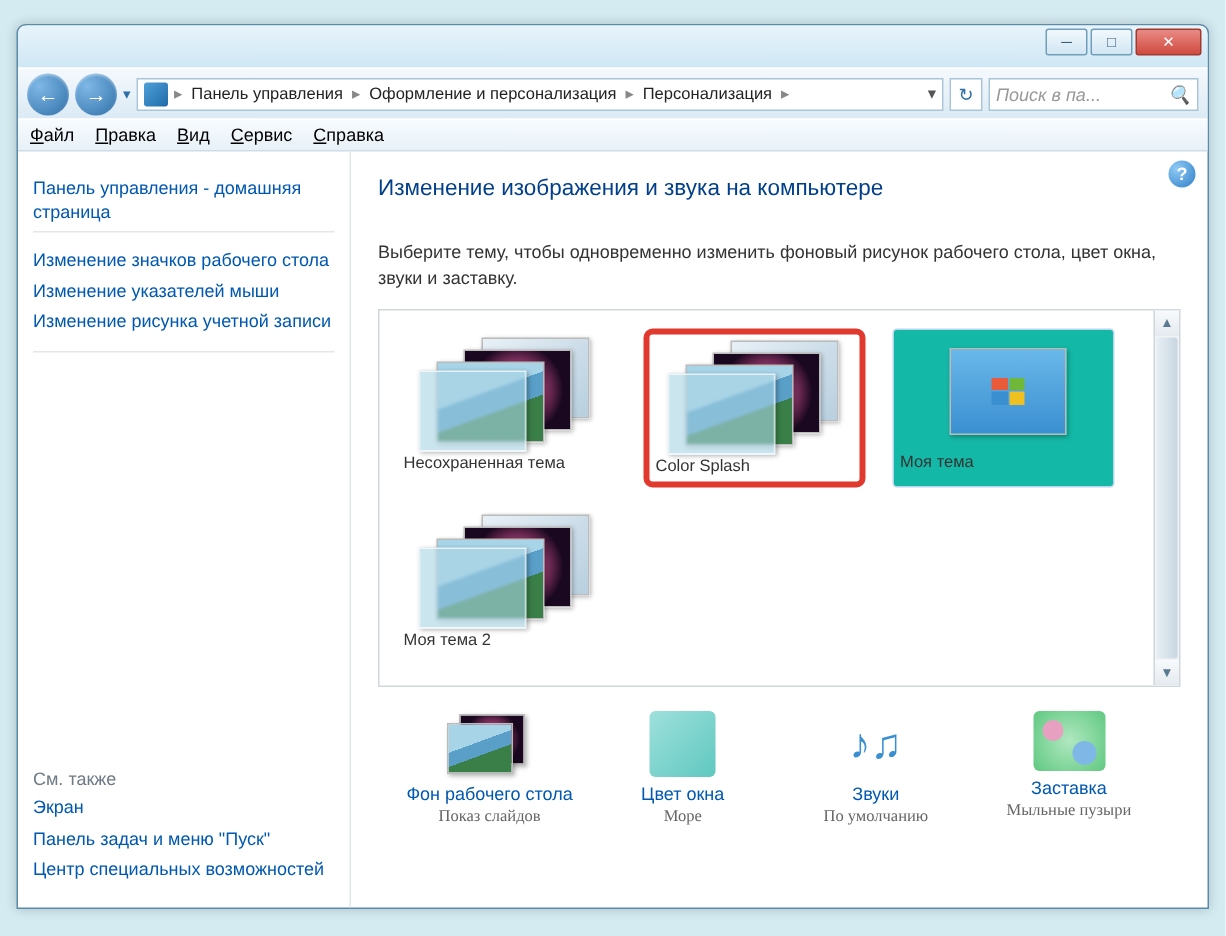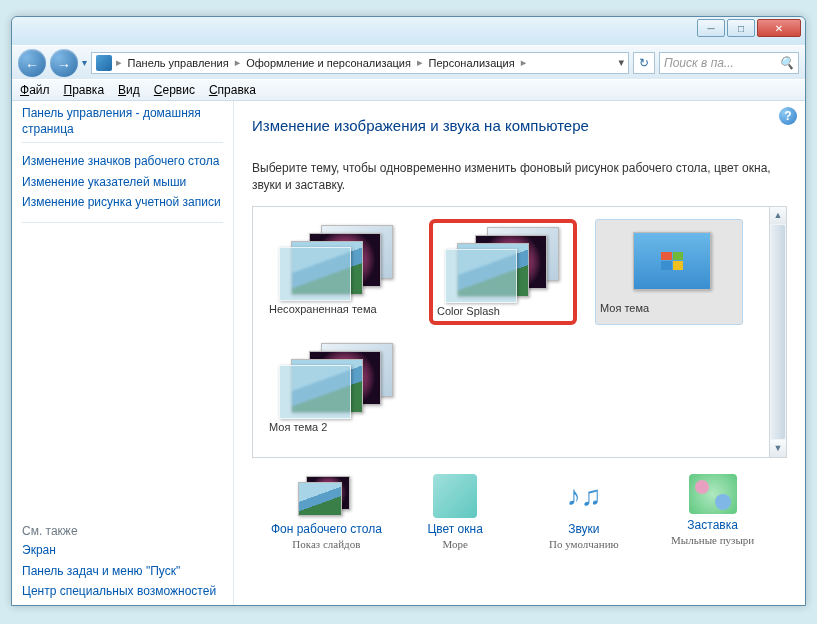--- a/index.html
+++ b/index.html
@@ -21,39 +21,39 @@
 .addrbar .seg { color: #222; padding: 0 2px; cursor: default; }
 .addrbar .seg.link { color: #222; }
 .search { width: 140px; height: 22px; border: 1px solid #a7c4d8; background: #fff; display: flex; align-items: center; padding: 4px 4px; color: #999; font-style: italic; }
 .refresh { width: 22px; height: 22px; border: 1px solid #a7c4d8; background: #fff; display: flex; align-items: center; justify-content: center; color: #2f6fa8; font-size: 12px; }
 
 .menubar { height: 22px; background: linear-gradient(#f7fbfe,#e8f1f8); border-top: 1px solid #fff; border-bottom: 1px solid #cddde9; display: flex; align-items: center; padding: 0 8px; gap: 14px; font-size: 12px; }
 .menubar span { text-decoration: underline; text-decoration-color: transparent; }
 .menubar span::first-letter { text-decoration: underline; }
 
 .body-area { display: flex; height: calc(100% - 84px); }
-.sidebar { width: 222px; border-right: 1px solid #e0e8ee; padding: 0 10px; display: flex; flex-direction: column; justify-content: space-between; }
+.sidebar { width: 222px; border-right: 1px solid #e0e8ee; padding: 12px 10px; display: flex; flex-direction: column; justify-content: space-between; }
 .sidebar a { color: #0058b0; text-decoration: none; display: block; margin: 5px 0; line-height: 1.3; cursor: default; }
 .side-section { border-top: 1px solid #e0e8ee; border-bottom: 1px solid #e0e8ee; padding: 6px 0; }
 .side-footer h4 { color: #6e7a85; font-weight: normal; font-size: 12px; margin-bottom: 4px; }
 
 .content { flex: 1; padding: 16px 18px 10px; position: relative; overflow: hidden; }
 .help-ico { position: absolute; top: 6px; right: 8px; width: 18px; height: 18px; border-radius: 50%; background: radial-gradient(circle at 30% 30%,#8fcaf4,#2f7fc8); color: #fff; display: flex; align-items: center; justify-content: center; font-size: 12px; font-weight: bold; }
 h1 { color: #003f8a; font-size: 15px; font-weight: normal; margin-bottom: 26px; }
 .desc { color: #333; font-size: 12px; margin-bottom: 12px; line-height: 1.4; }
 
 .themes-box { border: 1px solid #d0d8de; height: 252px; position: relative; overflow: hidden; }
 .scrollbar { position: absolute; right: 0; top: 0; width: 17px; height: 100%; background: #f0f3f6; border-left: 1px solid #d0d8de; display: flex; flex-direction: column; }
 .scrollbar .arr { height: 17px; background: linear-gradient(#f8fafc,#e4eaef); display: flex; align-items: center; justify-content: center; font-size: 9px; color: #5a7a90; }
 .scrollbar .thumb { flex: 1; background: linear-gradient(90deg,#e8eff5,#c8d6e0); margin: 1px; border-radius: 2px; }
 
 .theme-grid { padding: 12px 10px; display: flex; flex-wrap: wrap; gap: 12px 18px; }
 .theme { width: 148px; display: flex; flex-direction: column; align-items: center; padding: 4px; border: 2px solid transparent; border-radius: 3px; }
 .theme.selected { border-color: #e03a2f; border-width: 4px; border-radius: 6px; }
-.theme.hover { background: #e5e5e5; border: 1px solid #b6d5ee; }
+.theme.hover { background: #14b8a6; border: 1px solid #b6d5ee; }
 .thumb-stack { width: 120px; height: 72px; position: relative; }
 .tcard { position: absolute; width: 72px; height: 54px; border: 1px solid #bbb; background: #888; box-shadow: 1px 1px 3px rgba(0,0,0,0.3); }
 .tcard.c1 { left: 44px; top: 0; background: linear-gradient(135deg,#e8f0f6,#b8cfdf); }
 .tcard.c2 { left: 32px; top: 8px; background: radial-gradient(circle,#e85a9f 20%,#1a0820 70%); }
 .tcard.c3 { left: 14px; top: 16px; background: linear-gradient(160deg,#a8d4e8 40%,#5a9fc8 40%,#5a9fc8 60%,#3a7f48 60%); }
 .tcard.glass { left: 2px; top: 22px; background: rgba(168,212,228,0.6); border: 1px solid rgba(255,255,255,0.7); backdrop-filter: blur(1px); }
 .theme.single .tcard.only { left: 24px; top: 8px; width: 78px; height: 58px; background: linear-gradient(#6ab8ea,#3a8fd0); }
 .win-logo { position: absolute; left: 50%; top: 50%; transform: translate(-50%,-50%); width: 22px; height: 18px; display: grid; grid-template: 1fr 1fr/1fr 1fr; gap: 1px; }
 .win-logo span:nth-child(1){background:#e85a3a;} .win-logo span:nth-child(2){background:#6fb83a;} .win-logo span:nth-child(3){background:#3a8fd0;} .win-logo span:nth-child(4){background:#f0c020;}
 .theme-label { font-size: 11px; color: #333; margin-top: 6px; text-align: left; white-space: nowrap; overflow: hidden; text-overflow: ellipsis; width: 100%; }

